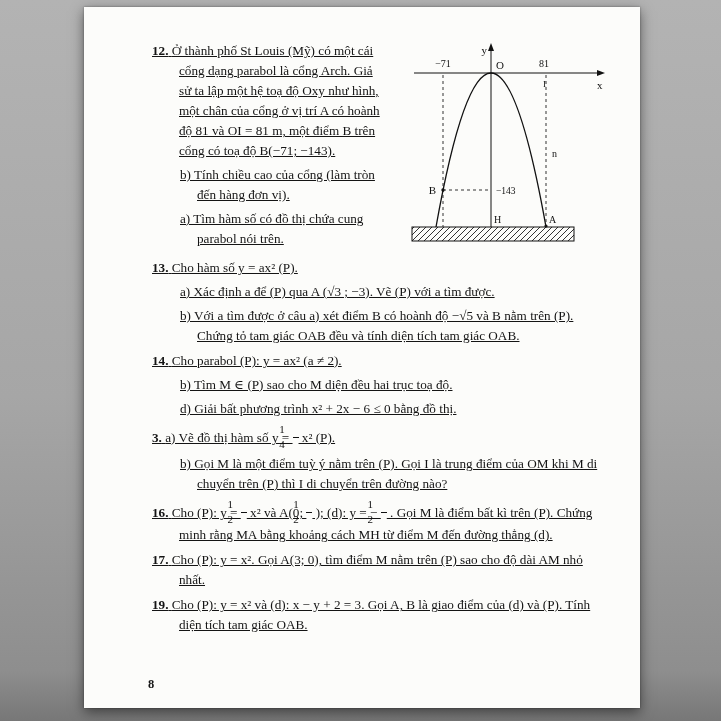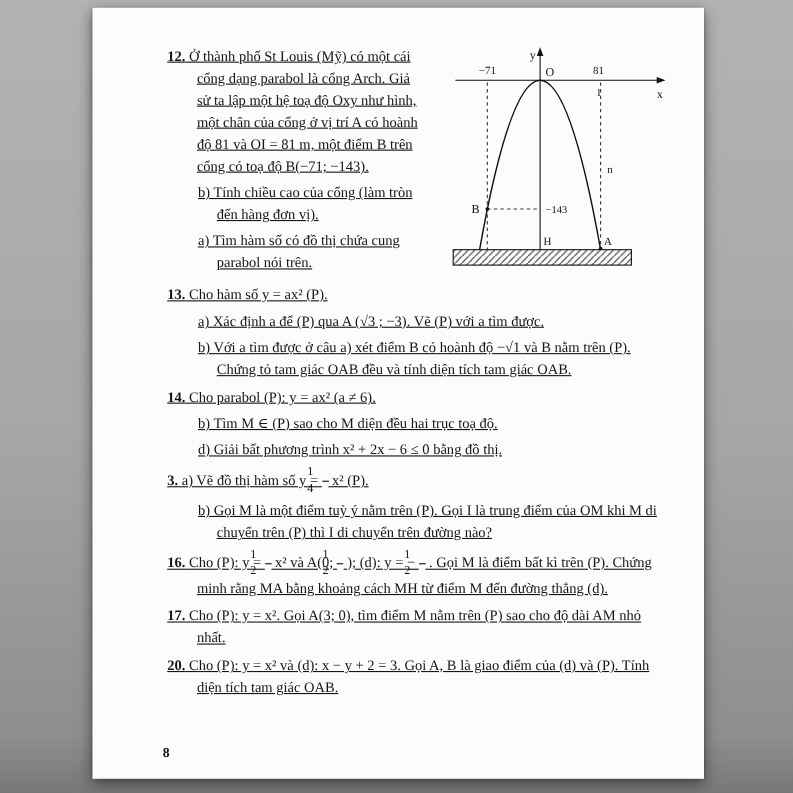--- a/index.html
+++ b/index.html
@@ -85,43 +85,43 @@
         <p class="intro"><b class="pnum">12.</b> <span>Ở thành phố St Louis (Mỹ) có một cái cổng dạng parabol là cổng Arch. Giả sử ta lập một hệ toạ độ Oxy như hình, một chân của cổng ở vị trí A có hoành độ 81 và OI = 81 m, một điểm B trên cổng có toạ độ B(−71; −143).</span></p>
         <p class="part">b) Tính chiều cao của cổng (làm tròn đến hàng đơn vị).</p>
         <p class="part">a) Tìm hàm số có đồ thị chứa cung parabol nói trên.</p>
       </div>
 
       <div class="clear"></div>
 
       <div class="prob">
         <p class="intro"><b class="pnum">13.</b> <span>Cho hàm số y = ax² (P).</span></p>
         <p class="part">a) Xác định a để (P) qua A (√3 ; −3). Vẽ (P) với a tìm được.</p>
-        <p class="part">b) Với a tìm được ở câu a) xét điểm B có hoành độ −√1  và B nằm trên (P). Chứng tỏ tam giác OAB đều và tính diện tích tam giác OAB.</p>
+        <p class="part">b) Với a tìm được ở câu a) xét điểm B có hoành độ −√5  và B nằm trên (P). Chứng tỏ tam giác OAB đều và tính diện tích tam giác OAB.</p>
       </div>
 
       <div class="prob">
-        <p class="intro"><b class="pnum">14.</b> <span>Cho parabol (P): y = ax² (a ≠ 6).</span></p>
+        <p class="intro"><b class="pnum">14.</b> <span>Cho parabol (P): y = ax² (a ≠ 2).</span></p>
         <p class="part">b) Tìm M ∈ (P) sao cho M diện đều hai trục toạ độ.</p>
         <p class="part">d) Giải bất phương trình x² + 2x − 6 ≤ 0 bằng đồ thị.</p>
       </div>
 
       <div class="prob">
         <p class="intro"><b class="pnum">3.</b> <span>a) Vẽ đồ thị hàm số y = </span><span class="frac"><span class="fnum">1</span><span class="fden">4</span></span><span> x²  (P).</span></p>
         <p class="part">b) Gọi M là một điểm tuỳ ý nằm trên (P). Gọi I là trung điểm của OM khi M di chuyển trên (P) thì I di chuyển trên đường nào?</p>
       </div>
 
       <div class="prob">
         <p class="intro"><b class="pnum">16.</b> <span>Cho (P): y = </span><span class="frac"><span class="fnum">1</span><span class="fden">2</span></span><span> x²  và A(0; </span><span class="frac"><span class="fnum">1</span><span class="fden">2</span></span><span> ); (d): y = − </span><span class="frac"><span class="fnum">1</span><span class="fden">2</span></span><span> . Gọi M là điểm bất kì trên (P). Chứng minh rằng MA bằng khoảng cách MH từ điểm M đến đường thẳng (d).</span></p>
       </div>
 
       <div class="prob">
         <p class="intro"><b class="pnum">17.</b> <span>Cho (P): y = x². Gọi A(3; 0), tìm điểm M nằm trên (P) sao cho độ dài AM nhỏ nhất.</span></p>
       </div>
 
       <div class="prob">
-        <p class="intro"><b class="pnum">20.</b> <span>Cho (P): y = x² và (d): x − y + 2 = 3. Gọi A, B là giao điểm của (d) và (P). Tính diện tích tam giác OAB.</span></p>
+        <p class="intro"><b class="pnum">19.</b> <span>Cho (P): y = x² và (d): x − y + 2 = 3. Gọi A, B là giao điểm của (d) và (P). Tính diện tích tam giác OAB.</span></p>
       </div>
 
     </div>
 
     <div class="pageno">8</div>
   </div>
 </div>
 
 </body></html>

